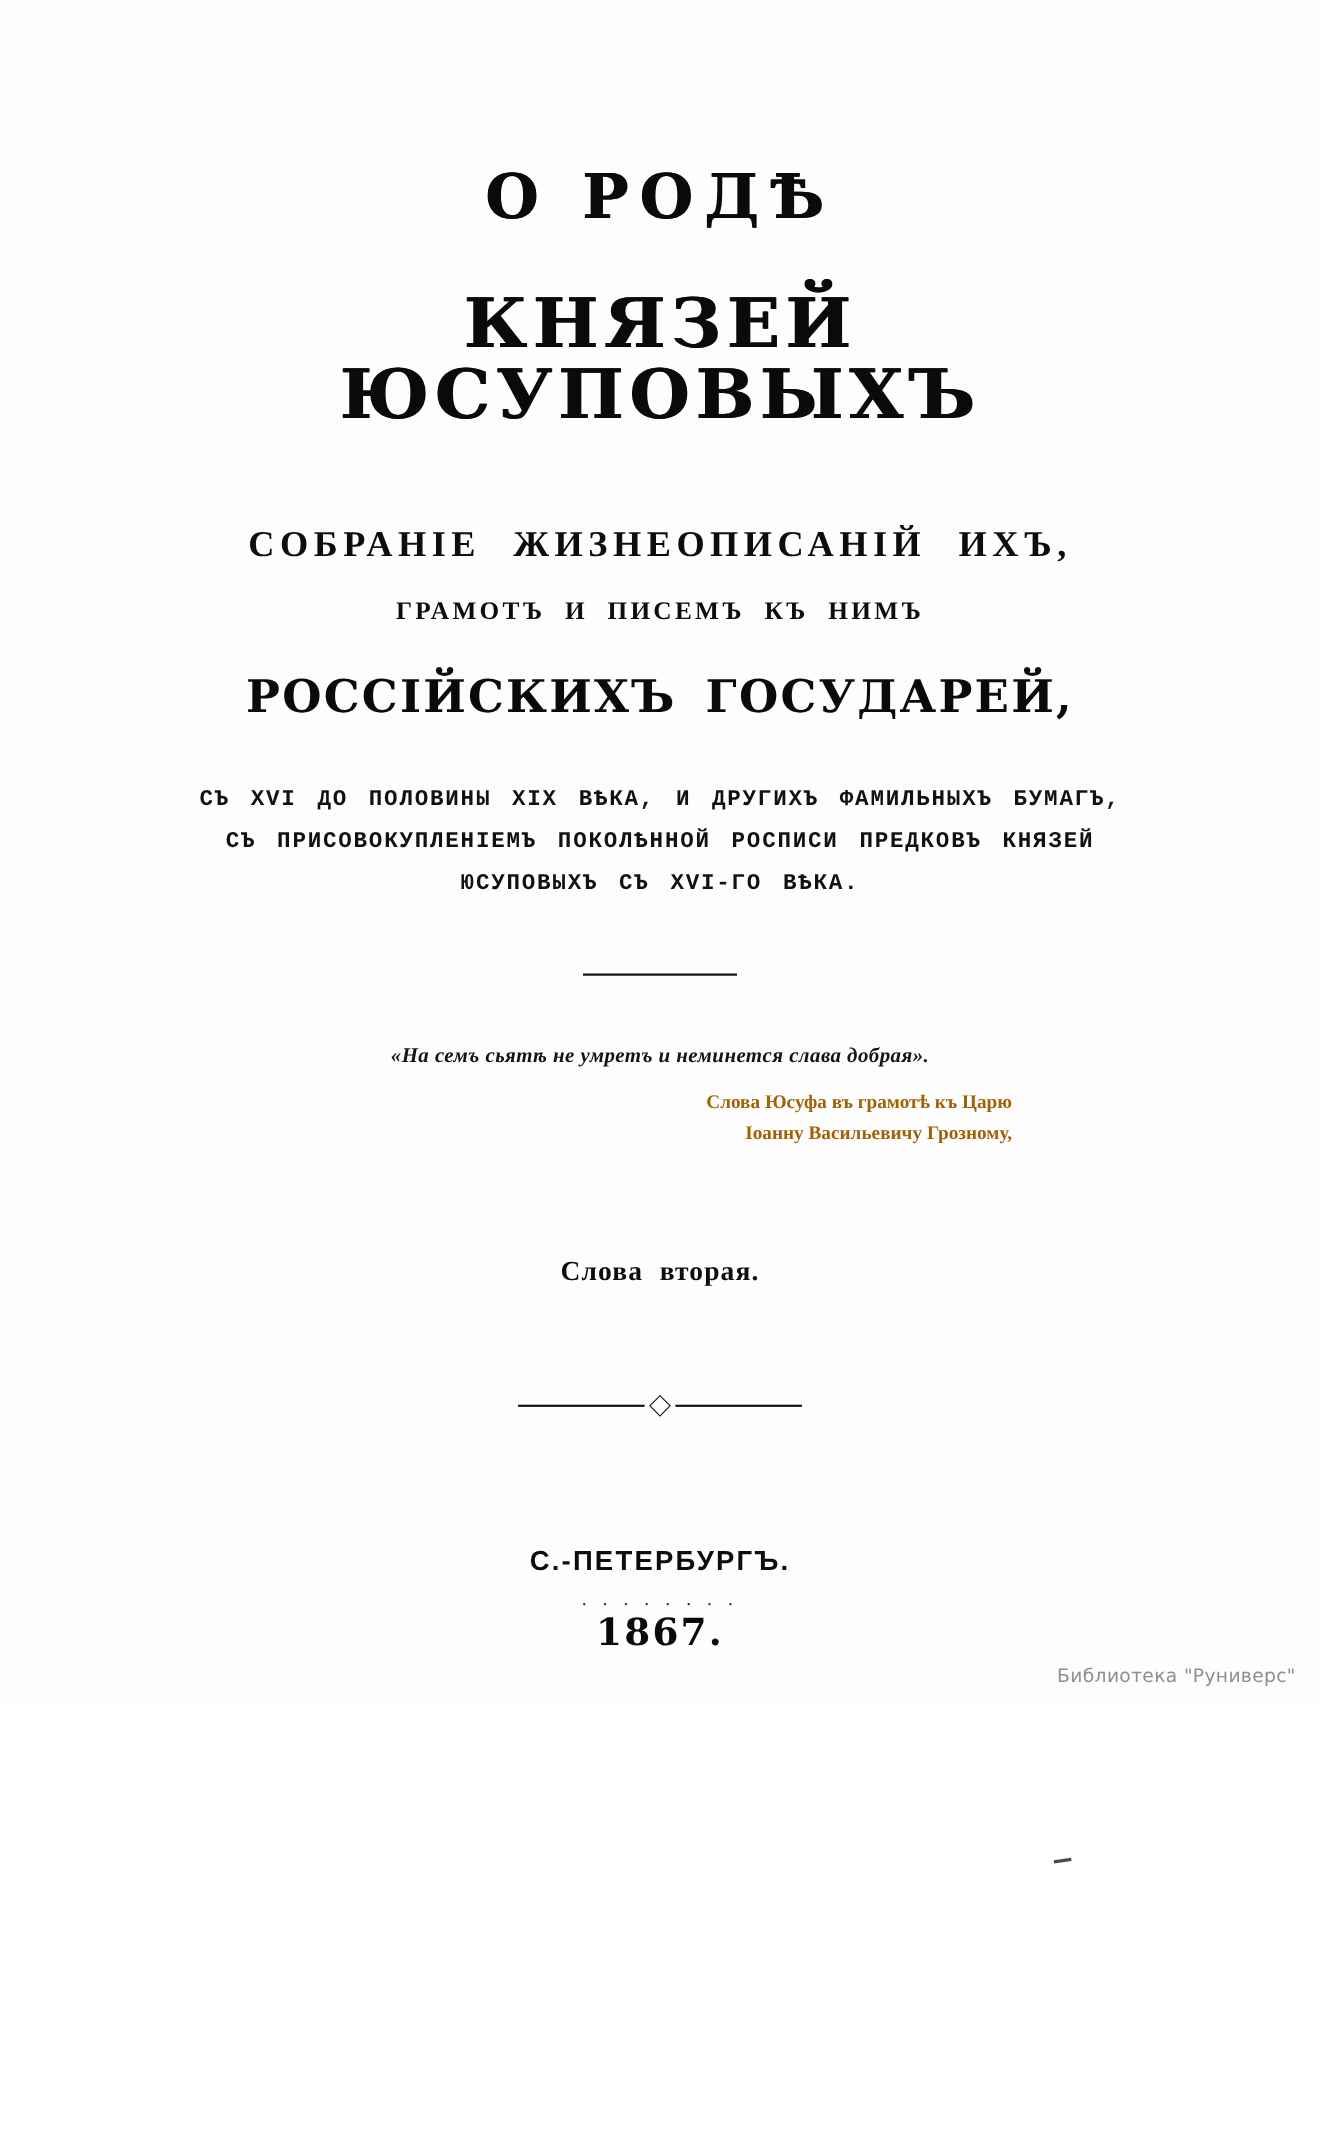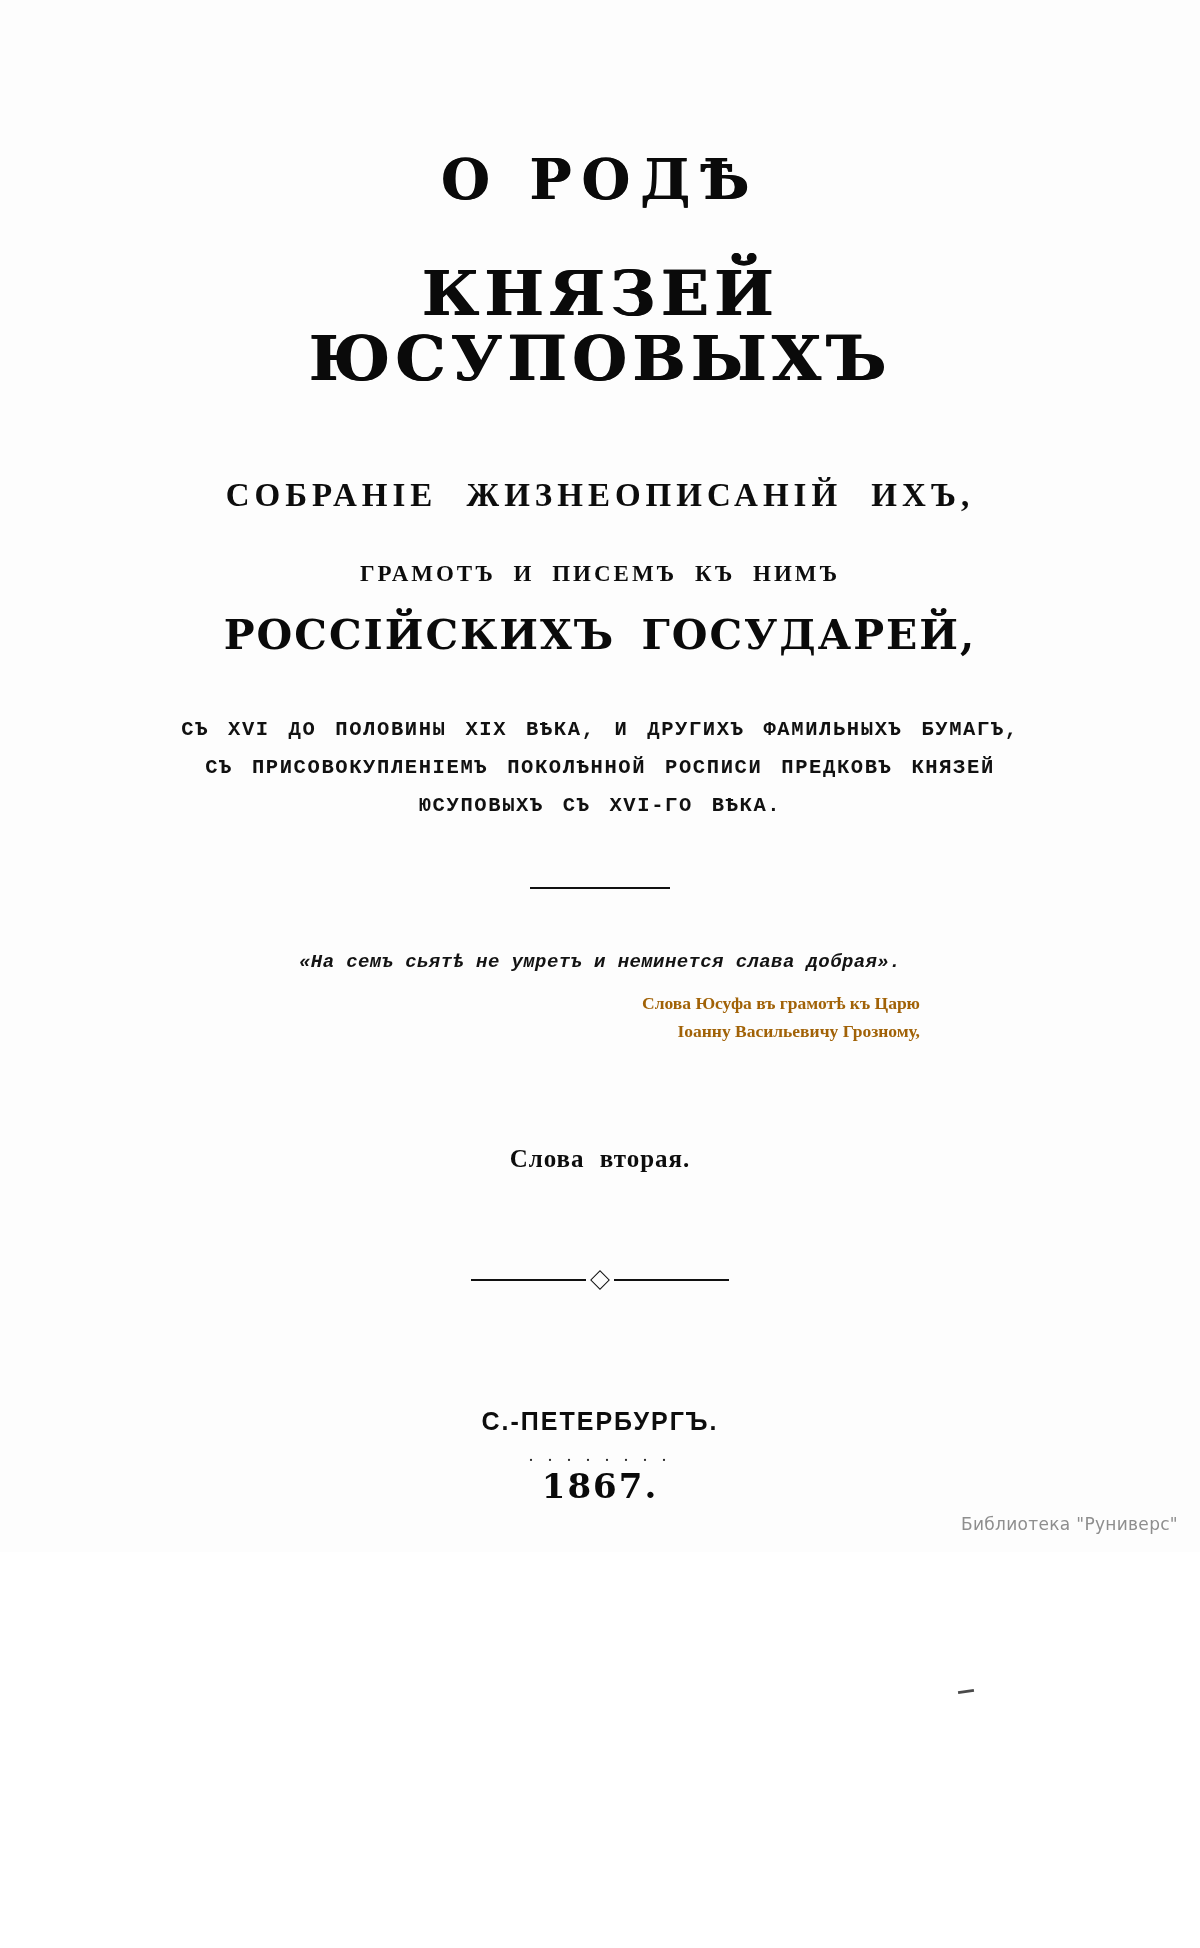--- a/index.html
+++ b/index.html
@@ -60,31 +60,31 @@
     margin-top: 86px;
     font-family: "Liberation Serif", serif;
     font-weight: bold;
     font-size: 33px;
     letter-spacing: 5px;
     word-spacing: 16px;
     color: #0d0d0d;
   }
 
   .line-charters {
-    margin-top: 47px;
+    margin-top: 29px;
     font-family: "Liberation Serif", serif;
     font-weight: bold;
     font-size: 23px;
     letter-spacing: 3px;
     word-spacing: 9px;
     color: #0d0d0d;
   }
 
   .line-sovereigns {
-    margin-top: 24px;
+    margin-top: 40px;
     font-family: "DejaVu Serif", serif;
     font-weight: bold;
     font-size: 41px;
     letter-spacing: 2px;
     word-spacing: 10px;
     color: #0a0a0a;
   }
 
   .blurb {
     margin-top: 52px;
@@ -100,21 +100,21 @@
 
   .rule-short {
     width: 140px;
     height: 0;
     border-top: 2px solid #111;
     margin: 62px auto 0 auto;
   }
 
   .epigraph {
     margin-top: 62px;
-    font-family: Liberation Mono, monospace;
+    font-family: Liberation Serif, serif;
     font-style: italic;
     font-weight: bold;
     font-size: 19px;
     letter-spacing: 0.4px;
     color: #131313;
   }
 
   .attribution {
     margin-top: 16px;
     text-align: right;

